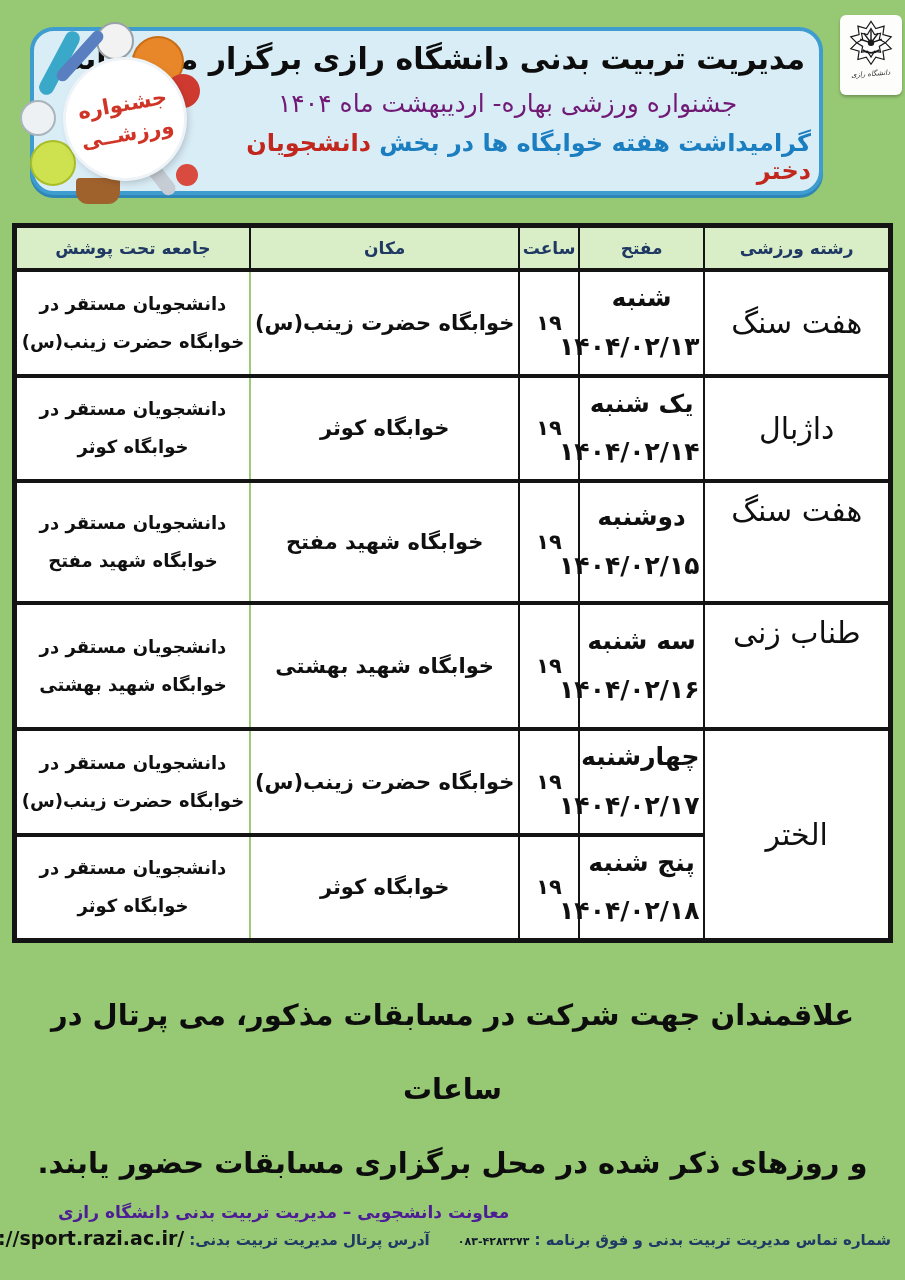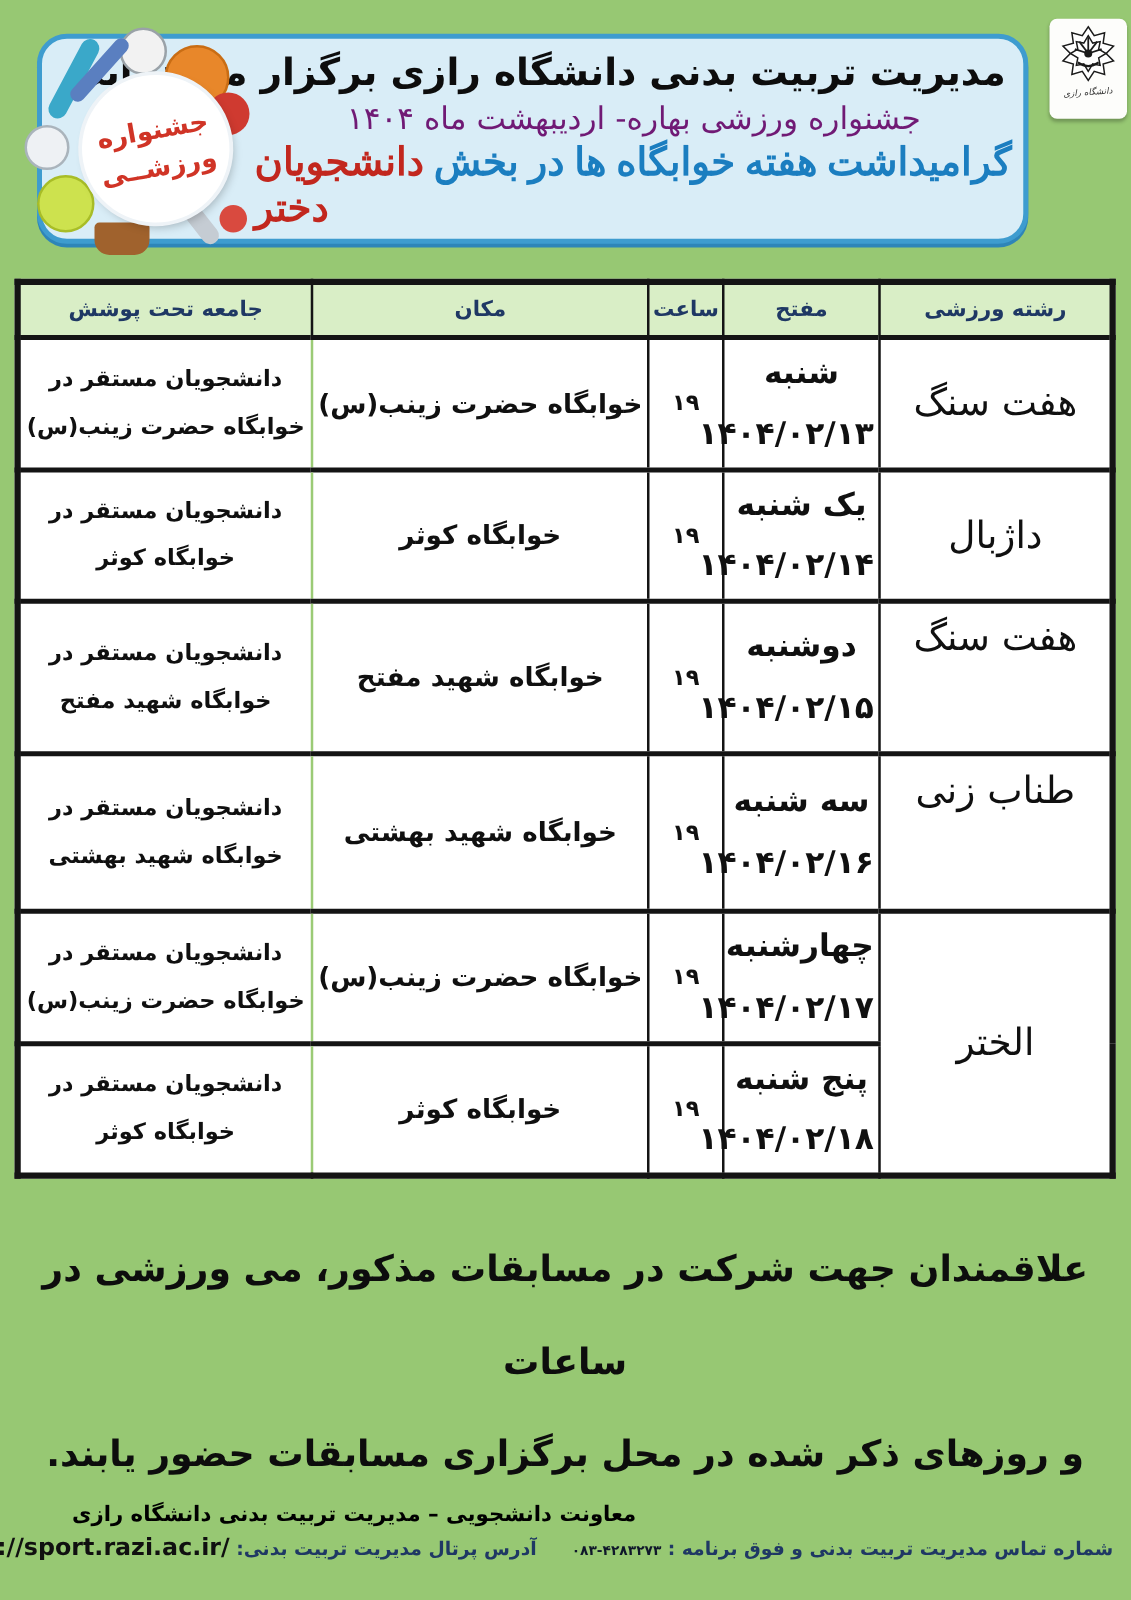--- a/index.html
+++ b/index.html
@@ -19,21 +19,21 @@
     position:absolute;right:8px;top:6px;left:170px;height:150px;
     display:flex;flex-direction:column;justify-content:space-between;
   }
   .banner-title{
     color:#0d0d0d;font-size:30px;font-weight:900;text-align:right;
     padding:4px 6px 0 0;white-space:nowrap;
   }
   .banner-subtitle{
     color:#701a75;font-size:25px;font-weight:400;text-align:center;padding-top:2px;
   }
-  .banner-line3{font-size:31px;font-weight:900;text-align:left;padding-bottom:2px;font-family:Liberation Serif, serif;}
+  .banner-line3{font-size:24px;font-weight:900;text-align:right;padding-bottom:2px;}
   .banner-line3 .blue{color:#1b7ec0;}
   .banner-line3 .red{color:#c2271e;}
   
   .fest-logo{position:absolute;left:18px;top:22px;width:182px;height:182px;}
   .blob{position:absolute;border-radius:50%;}
   .racket{position:absolute;border-radius:8px;}
   .fest-circle{
     position:absolute;left:48px;top:38px;width:118px;height:118px;border-radius:50%;
     background:#ffffff;box-shadow:0 0 0 3px #eef3f7,2px 4px 8px rgba(0,0,0,.25);
     display:flex;flex-direction:column;align-items:center;justify-content:center;
@@ -60,39 +60,39 @@
   .schedule td{
     border:2px solid #141414;text-align:center;vertical-align:middle;
     color:#101010;padding:2px 4px;background:#ffffff;
   }
   .schedule tr.sep td,.schedule tr.sep th{border-bottom:4px solid #141414;}
   .schedule td.place{border-left:2px solid #9bcb76;}
   .schedule td.community{border-right:2px solid #22c55e;}
   .sport{color:#c1241c;font-size:30px;font-weight:400;}
   td.sport-top{vertical-align:top;padding-top:10px;}
   .daydate{font-size:25px;font-weight:900;line-height:1.95;}
-  .hour{font-size:18px;font-weight:900;}
+  .hour{font-size:21px;font-weight:900;}
   .place{font-size:21px;font-weight:900;}
   .community{font-size:18px;font-weight:900;line-height:2.1;}
   
   .note{
     margin-top:36px;text-align:center;color:#0d0d0d;
     font-size:29px;font-weight:900;line-height:2.55;
   }
   
   .contact{
     margin-top:26px;display:flex;flex-direction:row;align-items:baseline;
     justify-content:flex-start;gap:28px;padding:0 14px;white-space:nowrap;
   }
   .contact .lbl{color:#1f3864;font-size:15px;font-weight:900;}
   .contact .num{color:#0f172a;font-size:11px;font-weight:900;}
   .contact .url{color:#101010;font-size:19px;font-weight:900;}
   
   .signature{
-    position:absolute;left:58px;top:1202px;color:#000000;
+    position:absolute;left:58px;top:1202px;color:#4c1d95;
     font-size:17px;font-weight:900;
   }
 </style>
 </head>
 <body>
 
 <div class="page">
 
   <div class="banner-wrap">
     <div class="banner-card">
@@ -239,21 +239,21 @@
       <td class="place">خوابگاه کوثر</td>
       <td class="community">
         <span>دانشجویان مستقر در</span><br>
         <span>خوابگاه کوثر</span>
       </td>
     </tr>
   </tbody>
     </table>
 
   <div class="note">
-    <div>علاقمندان جهت شرکت در مسابقات مذکور، می ورزشی در ساعات</div>
+    <div>علاقمندان جهت شرکت در مسابقات مذکور، می پرتال در ساعات</div>
     <div>و روزهای ذکر شده در محل برگزاری مسابقات حضور یابند.</div>
   </div>
 
   <div class="contact">
     <span>
       <span class="lbl">شماره تماس مدیریت تربیت بدنی و فوق برنامه :</span>
       <span class="num" dir="ltr">۰۸۳-۴۲۸۳۲۷۳</span>
     </span>
     <span>
       <span class="lbl">آدرس پرتال مدیریت تربیت بدنی:</span>

